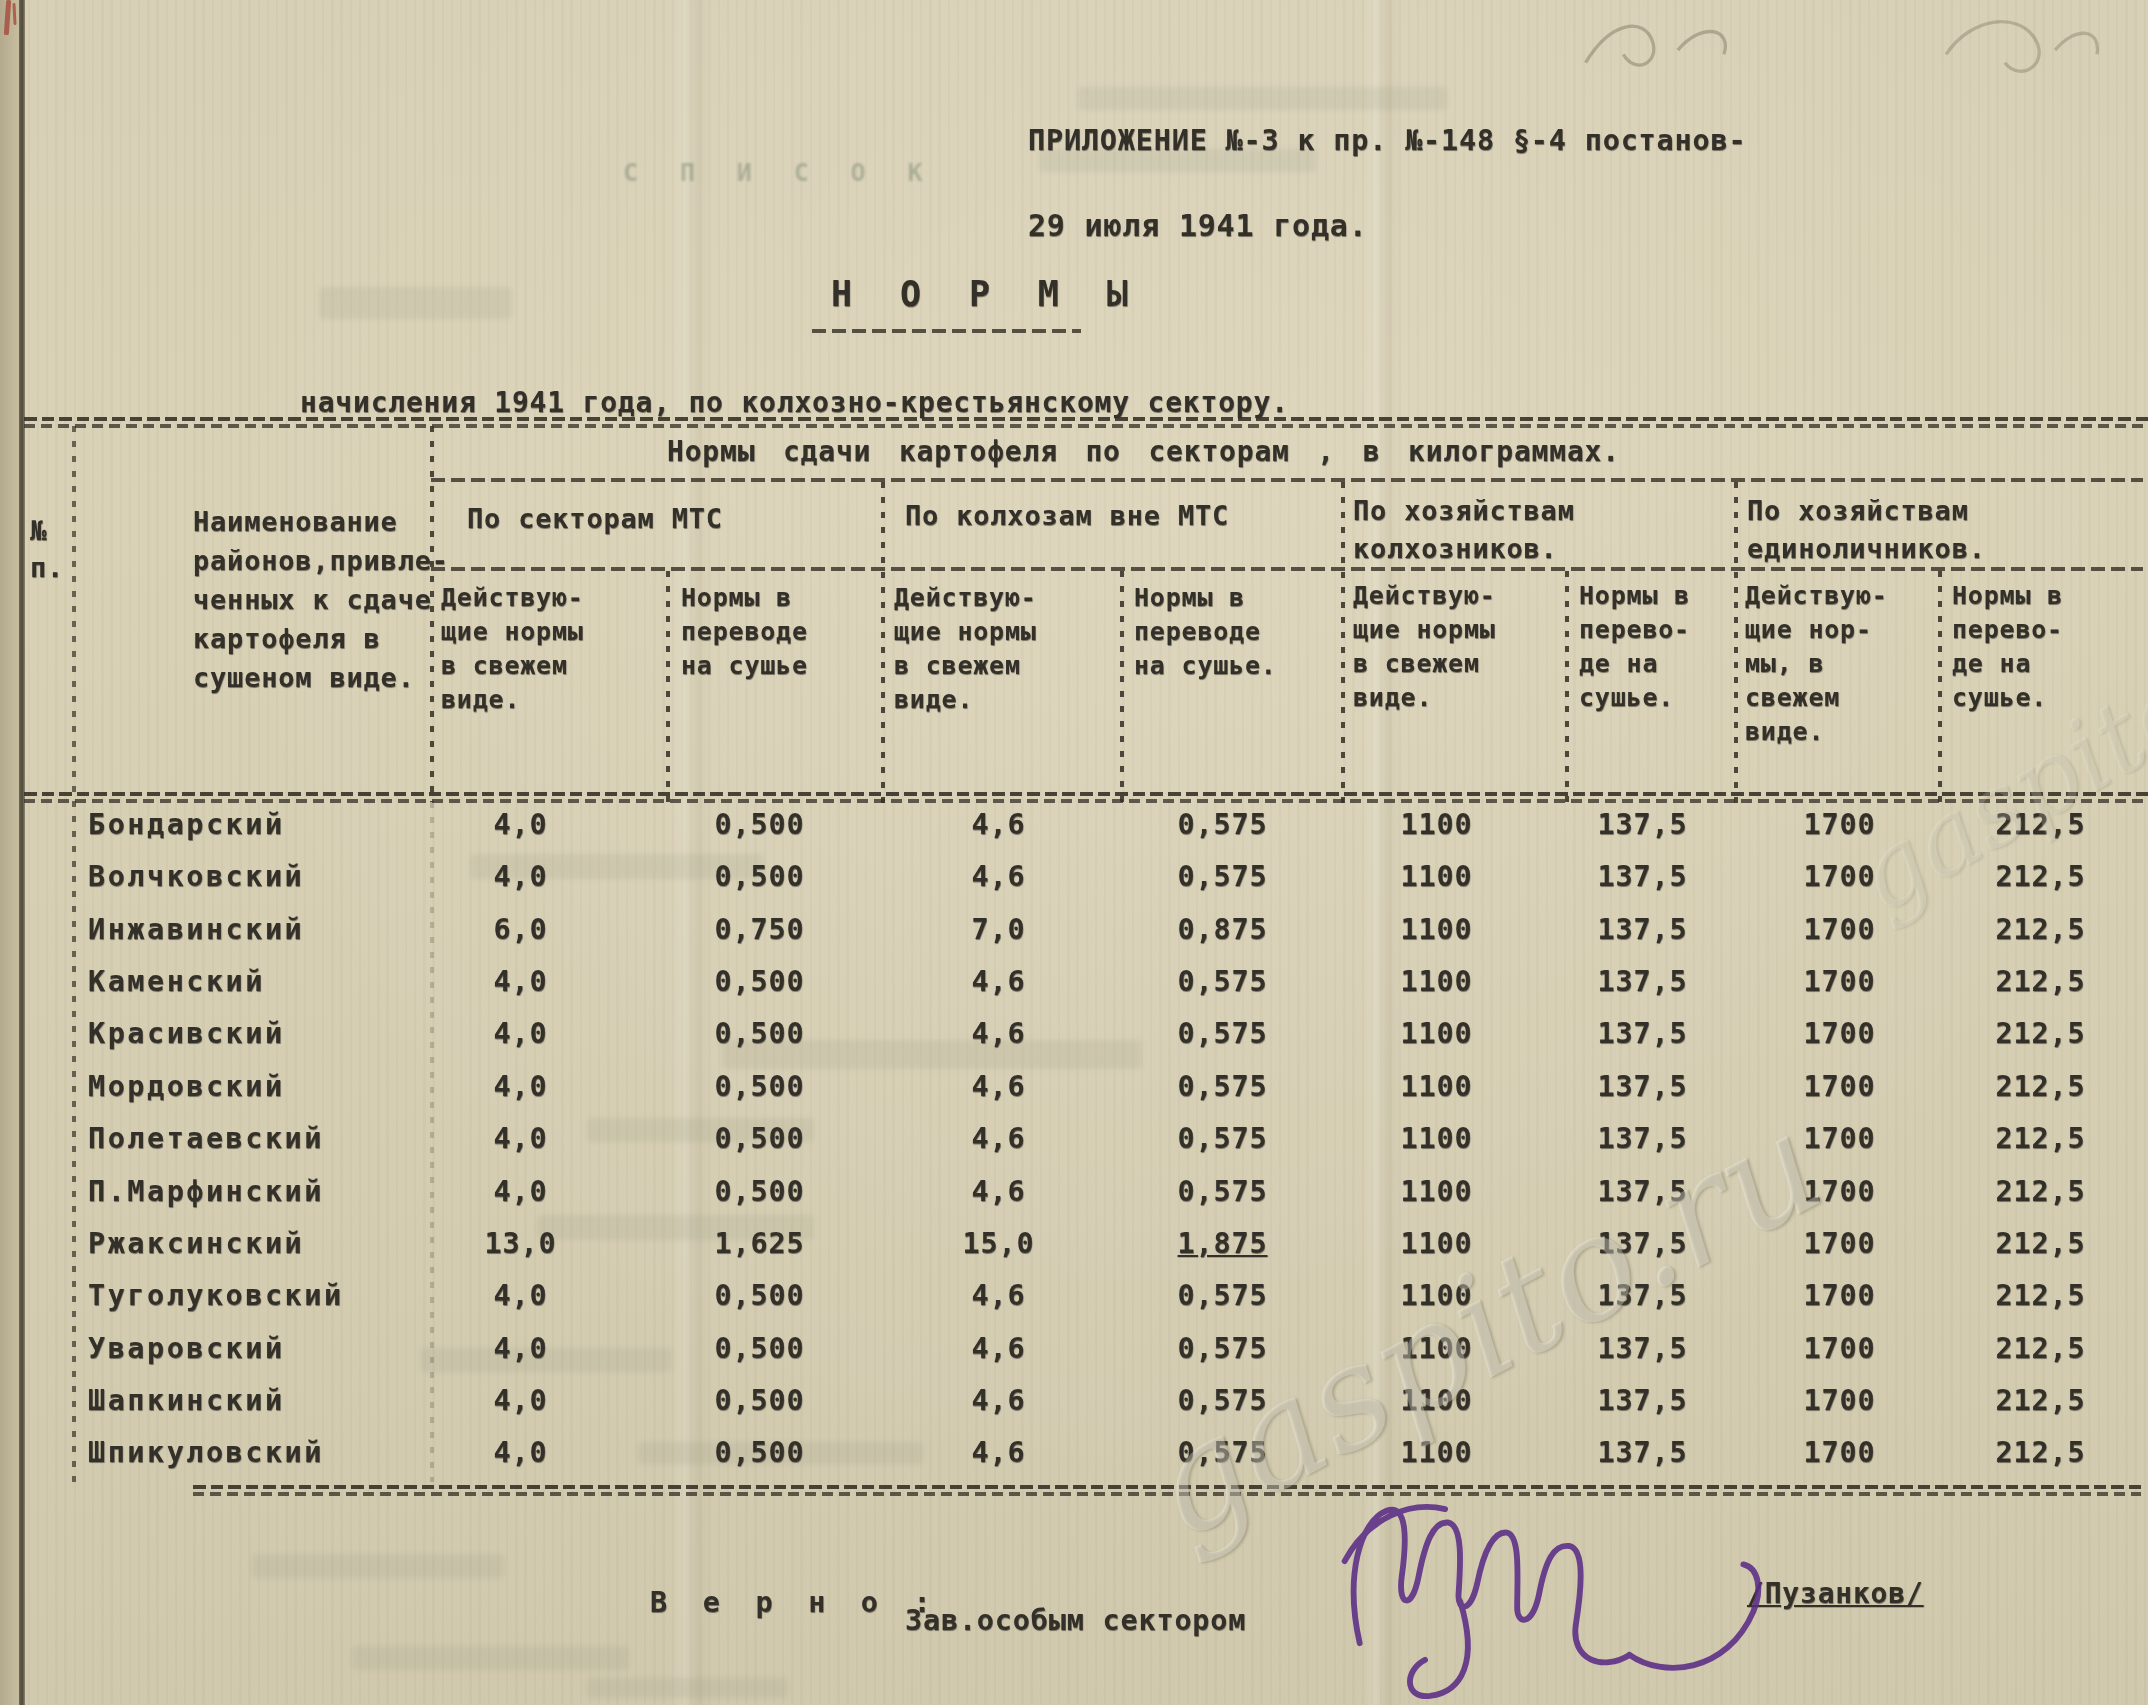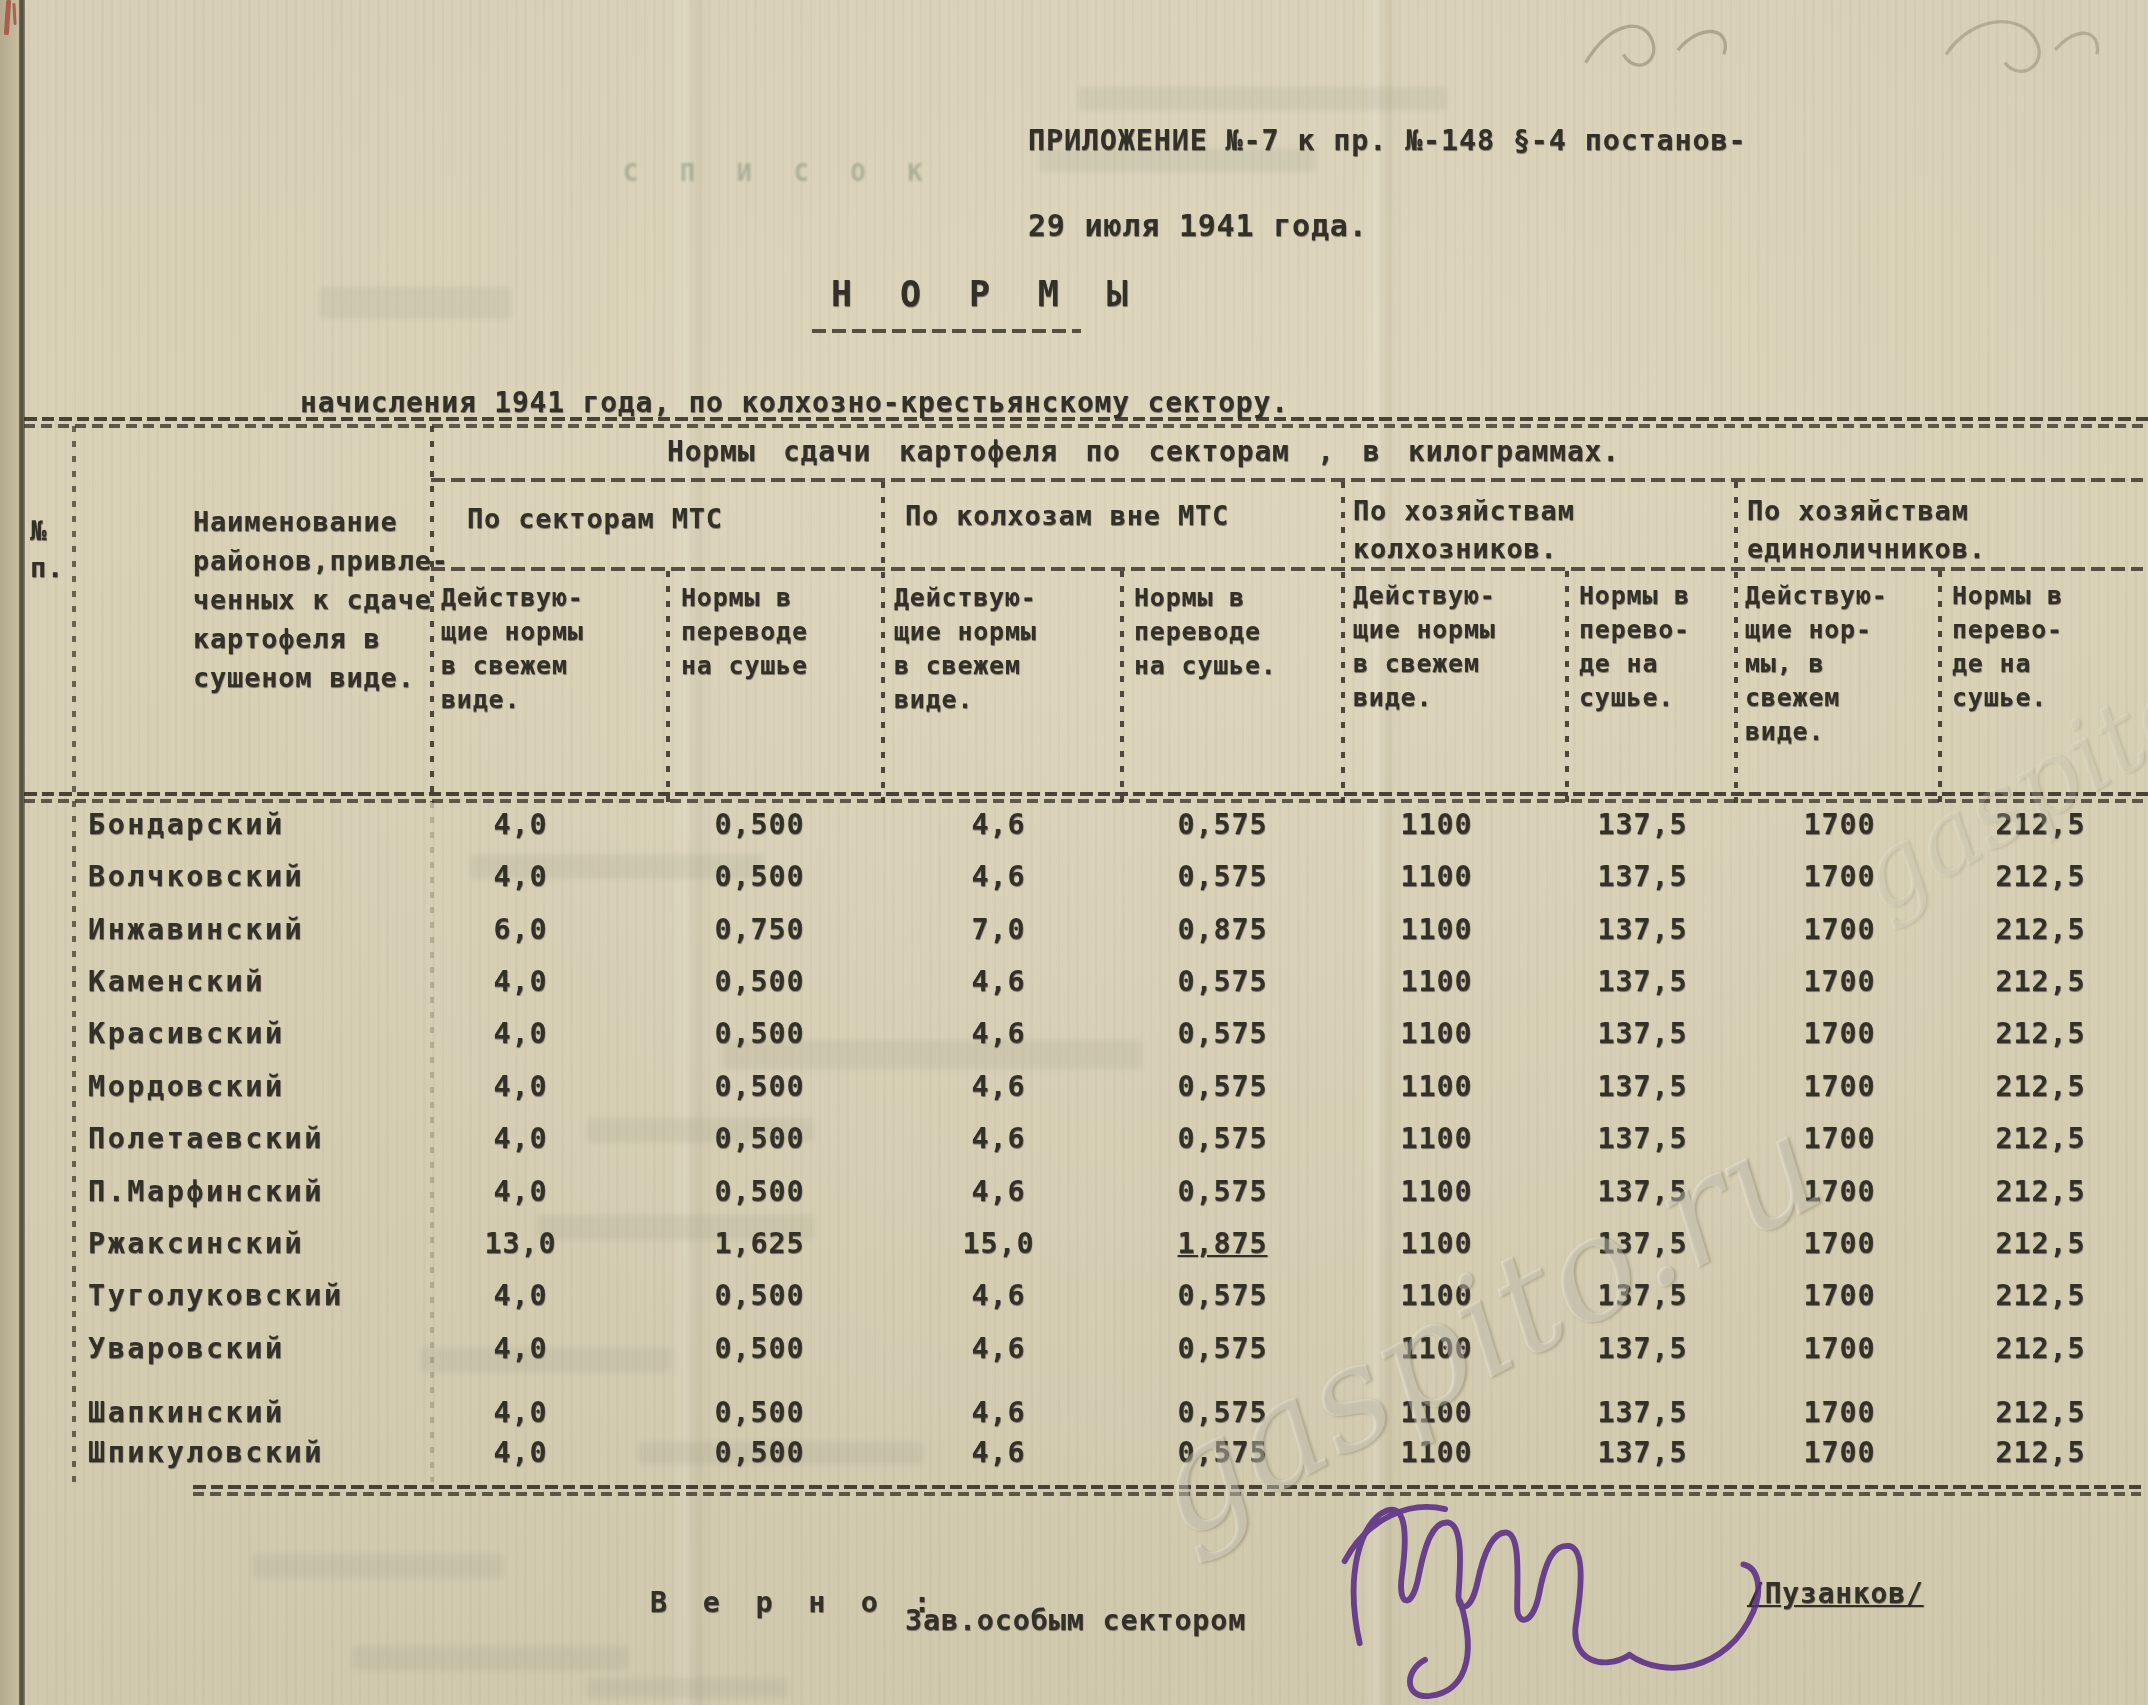--- a/index.html
+++ b/index.html
@@ -74,21 +74,21 @@
   <div class="sm" style="left:638px;top:1442px;width:285px;height:22px;"></div>
   <div class="sm" style="left:252px;top:1554px;width:252px;height:23.5px;"></div>
   <div class="sm" style="left:352px;top:1646px;width:277px;height:23.5px;"></div>
   <div class="sm" style="left:587px;top:1678px;width:201px;height:20px;"></div>
 
   <svg style="left:1552px;top:4.2px;" width="587" height="109" viewBox="0 0 700 130">
     <path d="M40,70 C70,20 110,15 120,45 C128,70 100,85 85,60 M150,55 C180,20 215,30 205,60" fill="none" stroke="rgba(95,90,70,0.35)" stroke-width="4"></path>
     <path d="M470,60 C500,15 555,10 575,40 C595,70 560,95 540,70 M600,55 C625,25 655,30 650,60" fill="none" stroke="rgba(95,90,70,0.3)" stroke-width="4"></path>
   </svg>
 
-  <div class="tw" style="left:1028px;top:124px;font-size:28.5px;">ПРИЛОЖЕНИЕ №-7 к пр. №-148 §-4 постанов-</div>
+  <div class="tw" style="left:1028px;top:124px;font-size:28.5px;">ПРИЛОЖЕНИЕ №-3 к пр. №-148 §-4 постанов-</div>
   <div class="tw" style="left:1028px;top:208px;font-size:30px;">29 июля 1941 года.</div>
 
   <div class="tw" style="left:831px;top:274px;font-size:35px;letter-spacing:13.4px;">Н О Р М Ы</div>
   <div class="dsh" style="left:812px;top:329px;width:269px;"></div>
 
   <div class="tw" style="left:300px;top:386px;font-size:28px;">начисления 1941 года, по колхозно-крестьянскому сектору.</div>
 
   <div class="dbl" style="left:23.5px;top:417px;width:2125px;"></div>
 
   <div class="dotv" style="left:72px;top:426px;height:1056px;opacity:.8;"></div>
@@ -271,21 +271,21 @@
         <div class="tw cell name">Уваровский</div>
         <div class="tw cell val" style="left: 424px;">4,0</div>
         <div class="tw cell val" style="left: 663px;">0,500</div>
         <div class="tw cell val" style="left: 902px;">4,6</div>
         <div class="tw cell val" style="left: 1126px;">0,575</div>
         <div class="tw cell val" style="left: 1340px;">1100</div>
         <div class="tw cell val" style="left: 1546px;">137,5</div>
         <div class="tw cell val" style="left: 1743px;">1700</div>
         <div class="tw cell val" style="left: 1944px;">212,5</div>
       </div>
-      <div class="trow" style="top: 1384px; margin-top: 12px;">
+      <div class="trow" style="top: 1384px;">
         <div class="tw cell name">Шапкинский</div>
         <div class="tw cell val" style="left: 424px;">4,0</div>
         <div class="tw cell val" style="left: 663px;">0,500</div>
         <div class="tw cell val" style="left: 902px;">4,6</div>
         <div class="tw cell val" style="left: 1126px;">0,575</div>
         <div class="tw cell val" style="left: 1340px;">1100</div>
         <div class="tw cell val" style="left: 1546px;">137,5</div>
         <div class="tw cell val" style="left: 1743px;">1700</div>
         <div class="tw cell val" style="left: 1944px;">212,5</div>
       </div>

